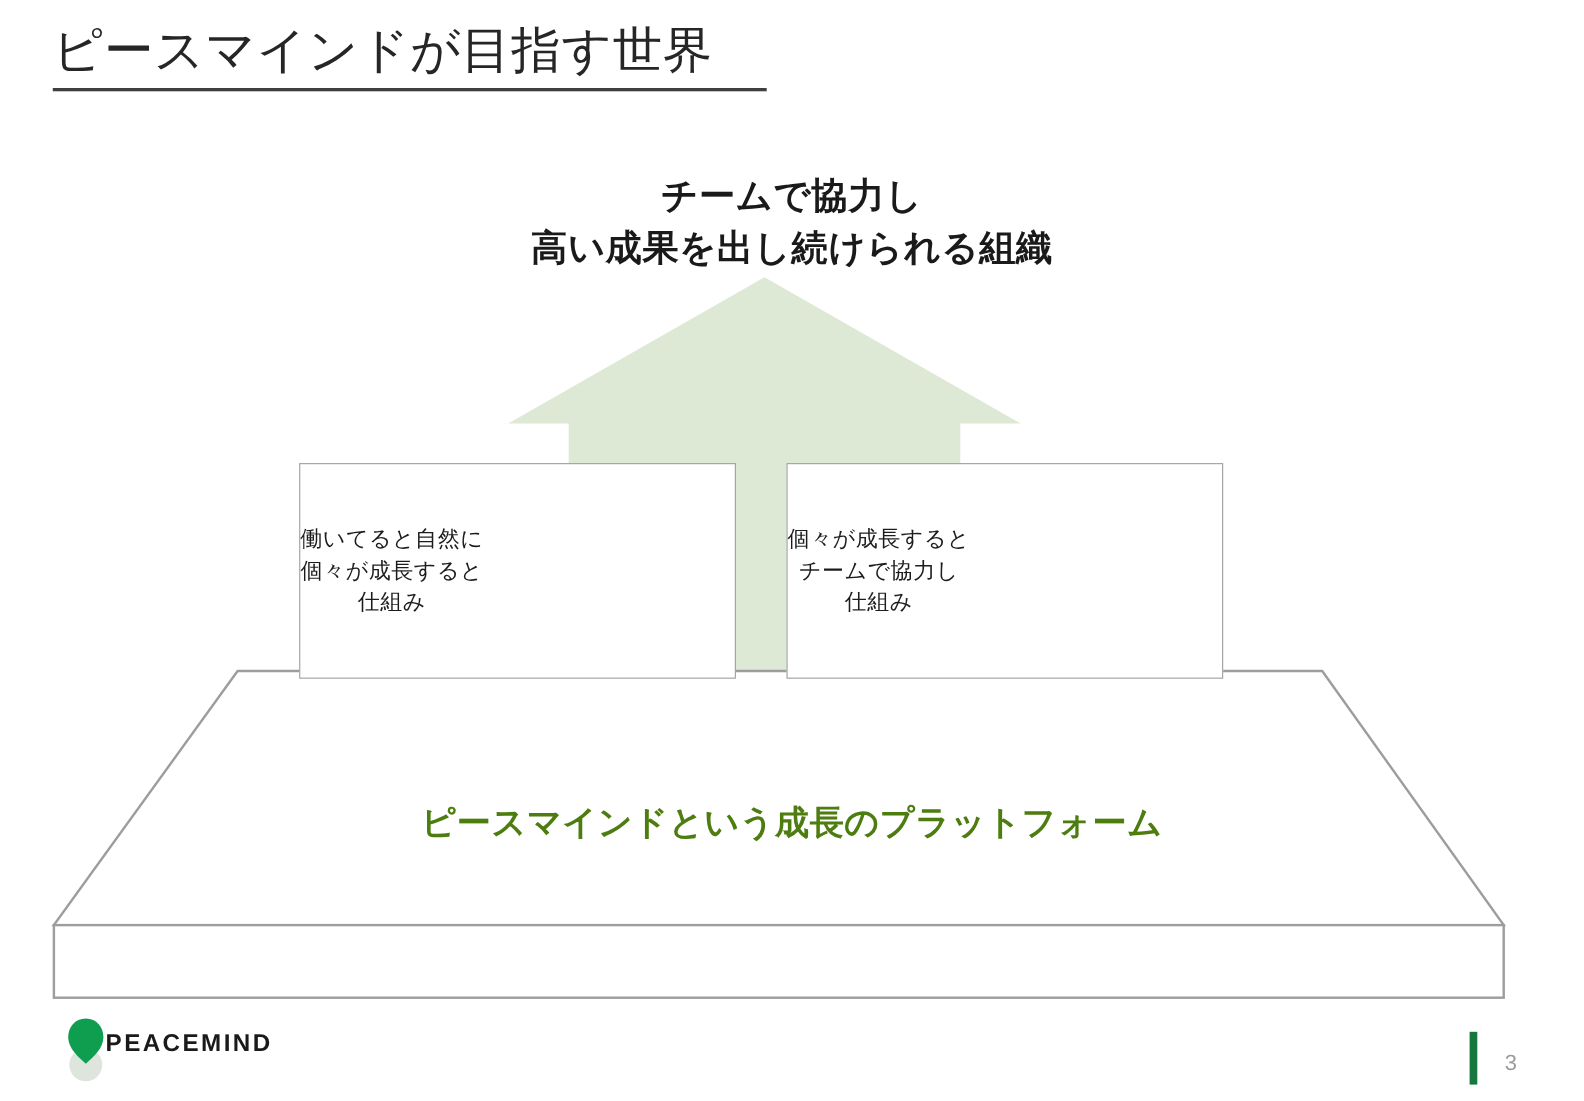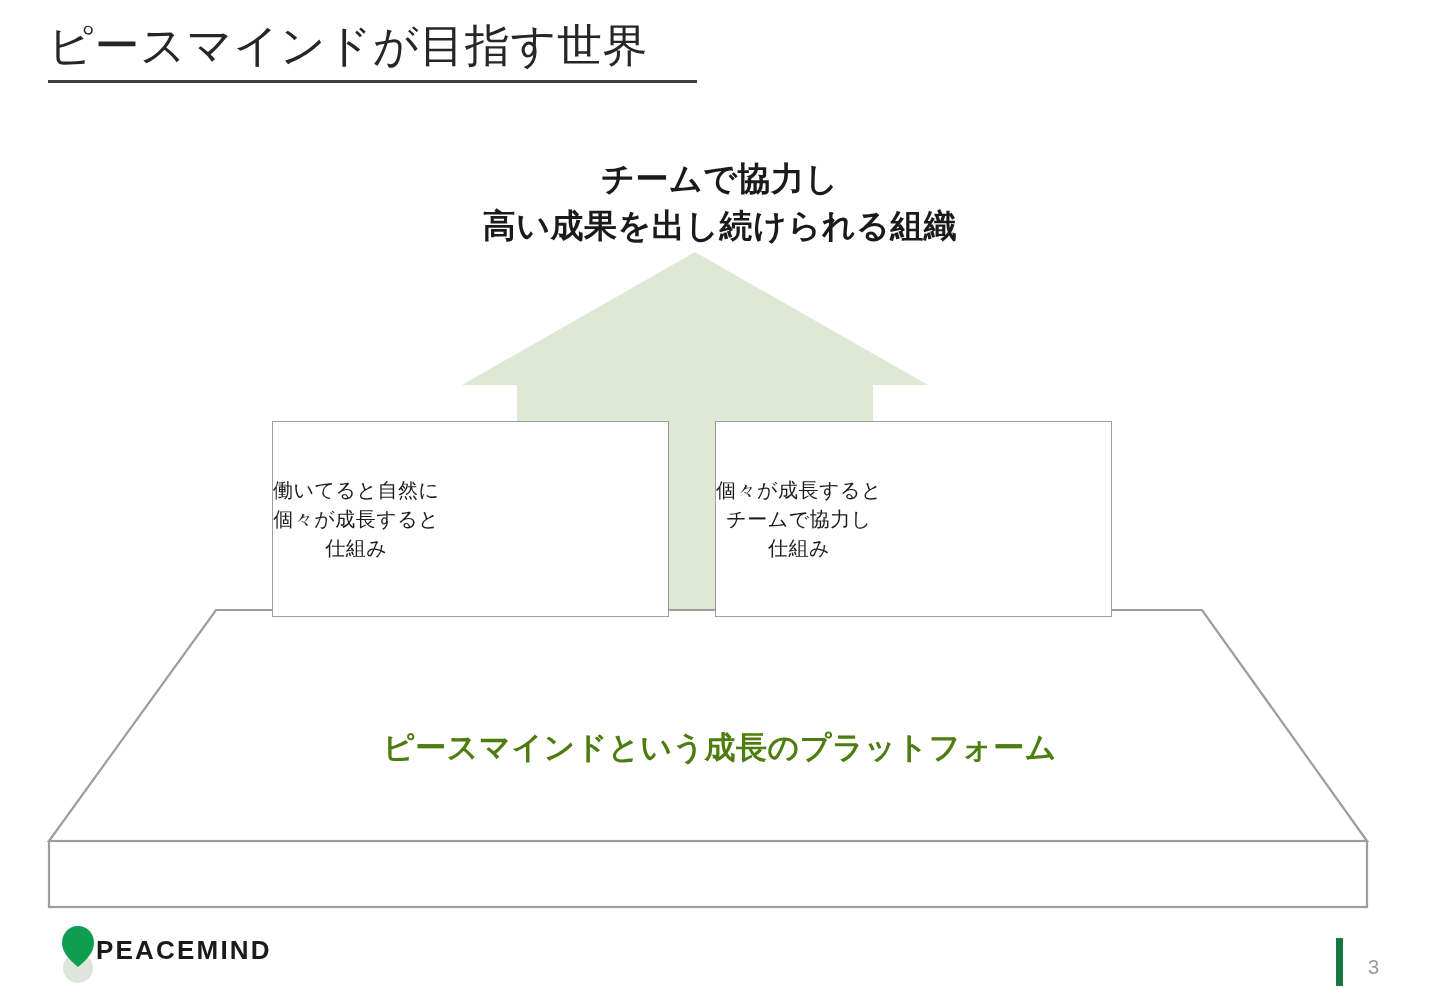--- a/index.html
+++ b/index.html
@@ -107,21 +107,21 @@
     position: absolute;
     left: 58px;
     top: 922px;
     width: 260px;
     height: 62px;
   }
   #logo-wordmark {
     position: absolute;
     left: 96px;
     top: 935px;
-    font-size: 26px;
+    font-size: 22px;
     font-weight: bold;
     color: #1a1a1a;
     letter-spacing: 2.2px;
   }
   #page-bar {
     position: absolute;
     left: 1336px;
     top: 938px;
     width: 7px;
     height: 48px;

